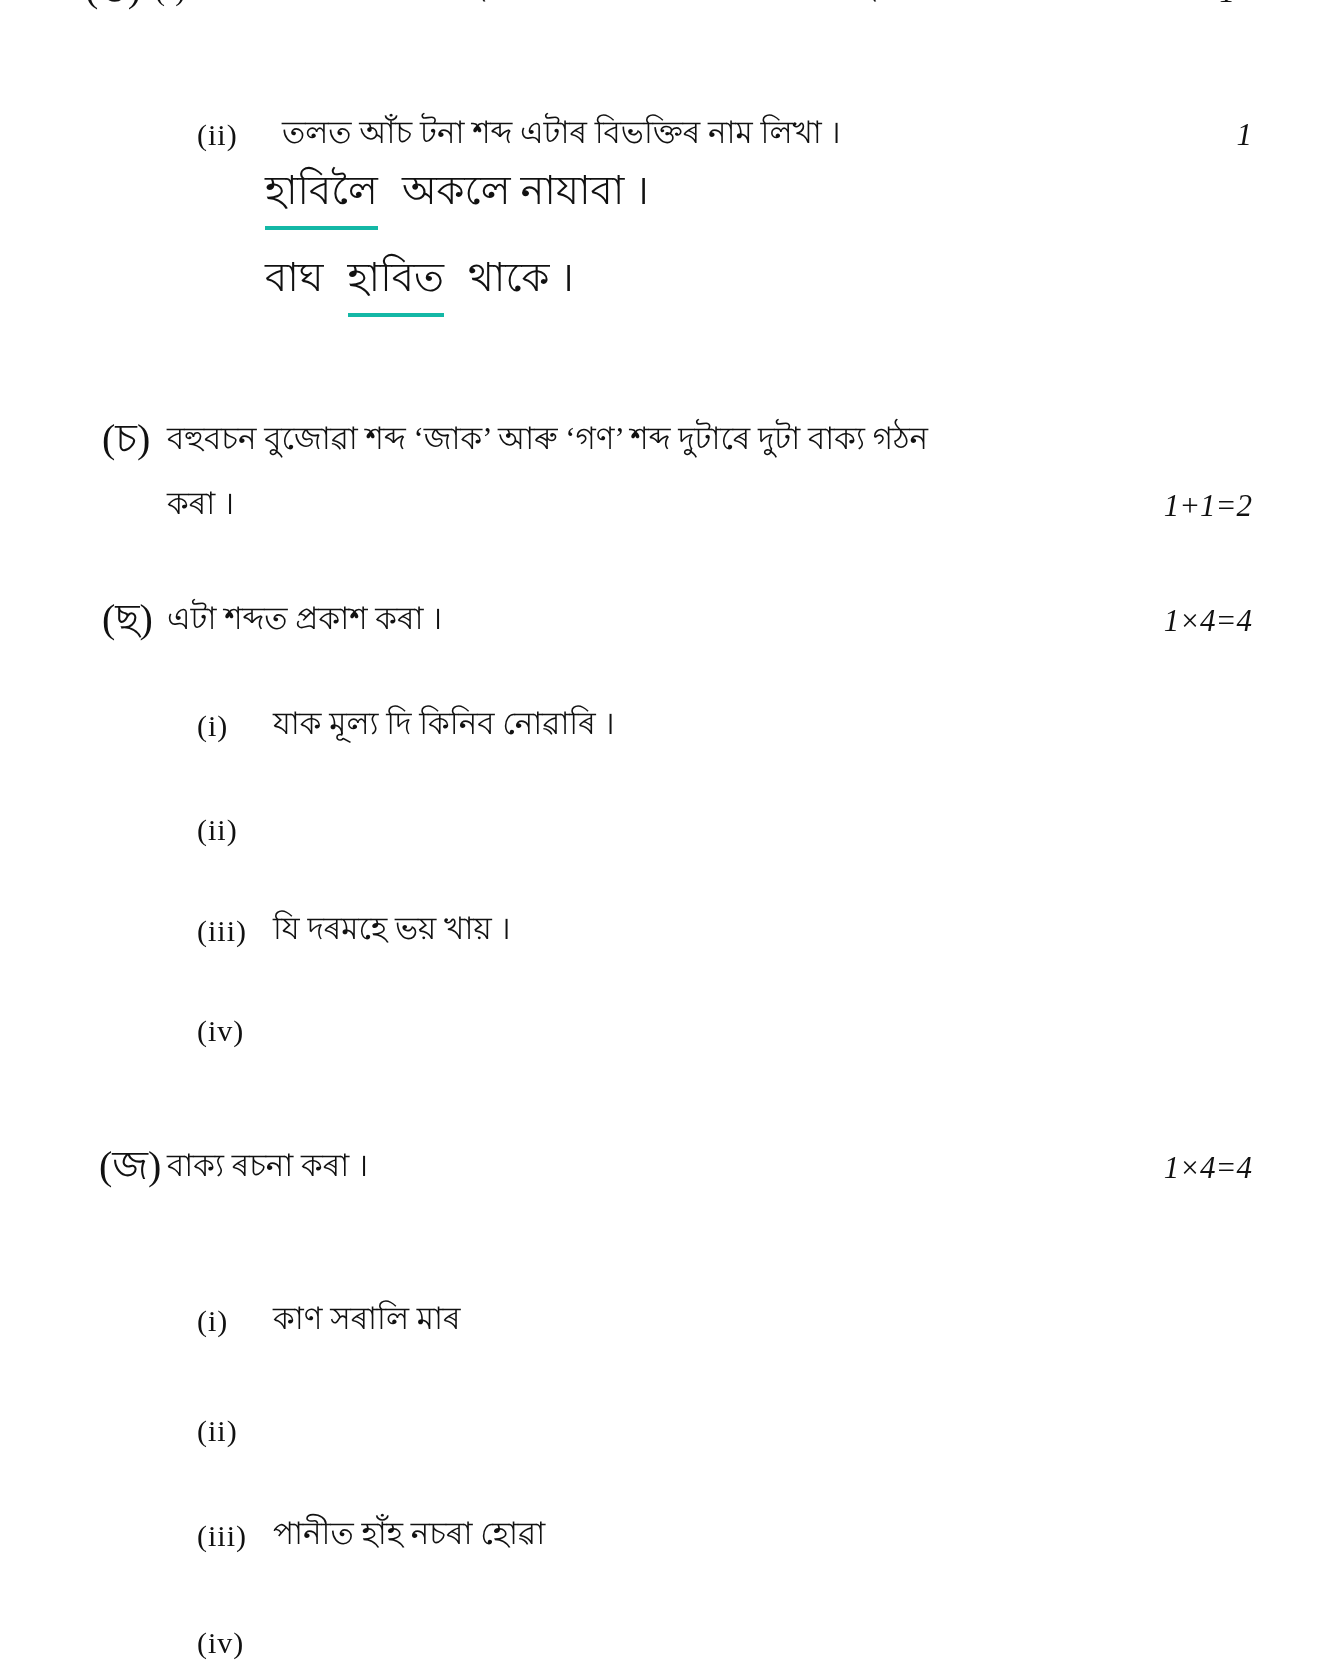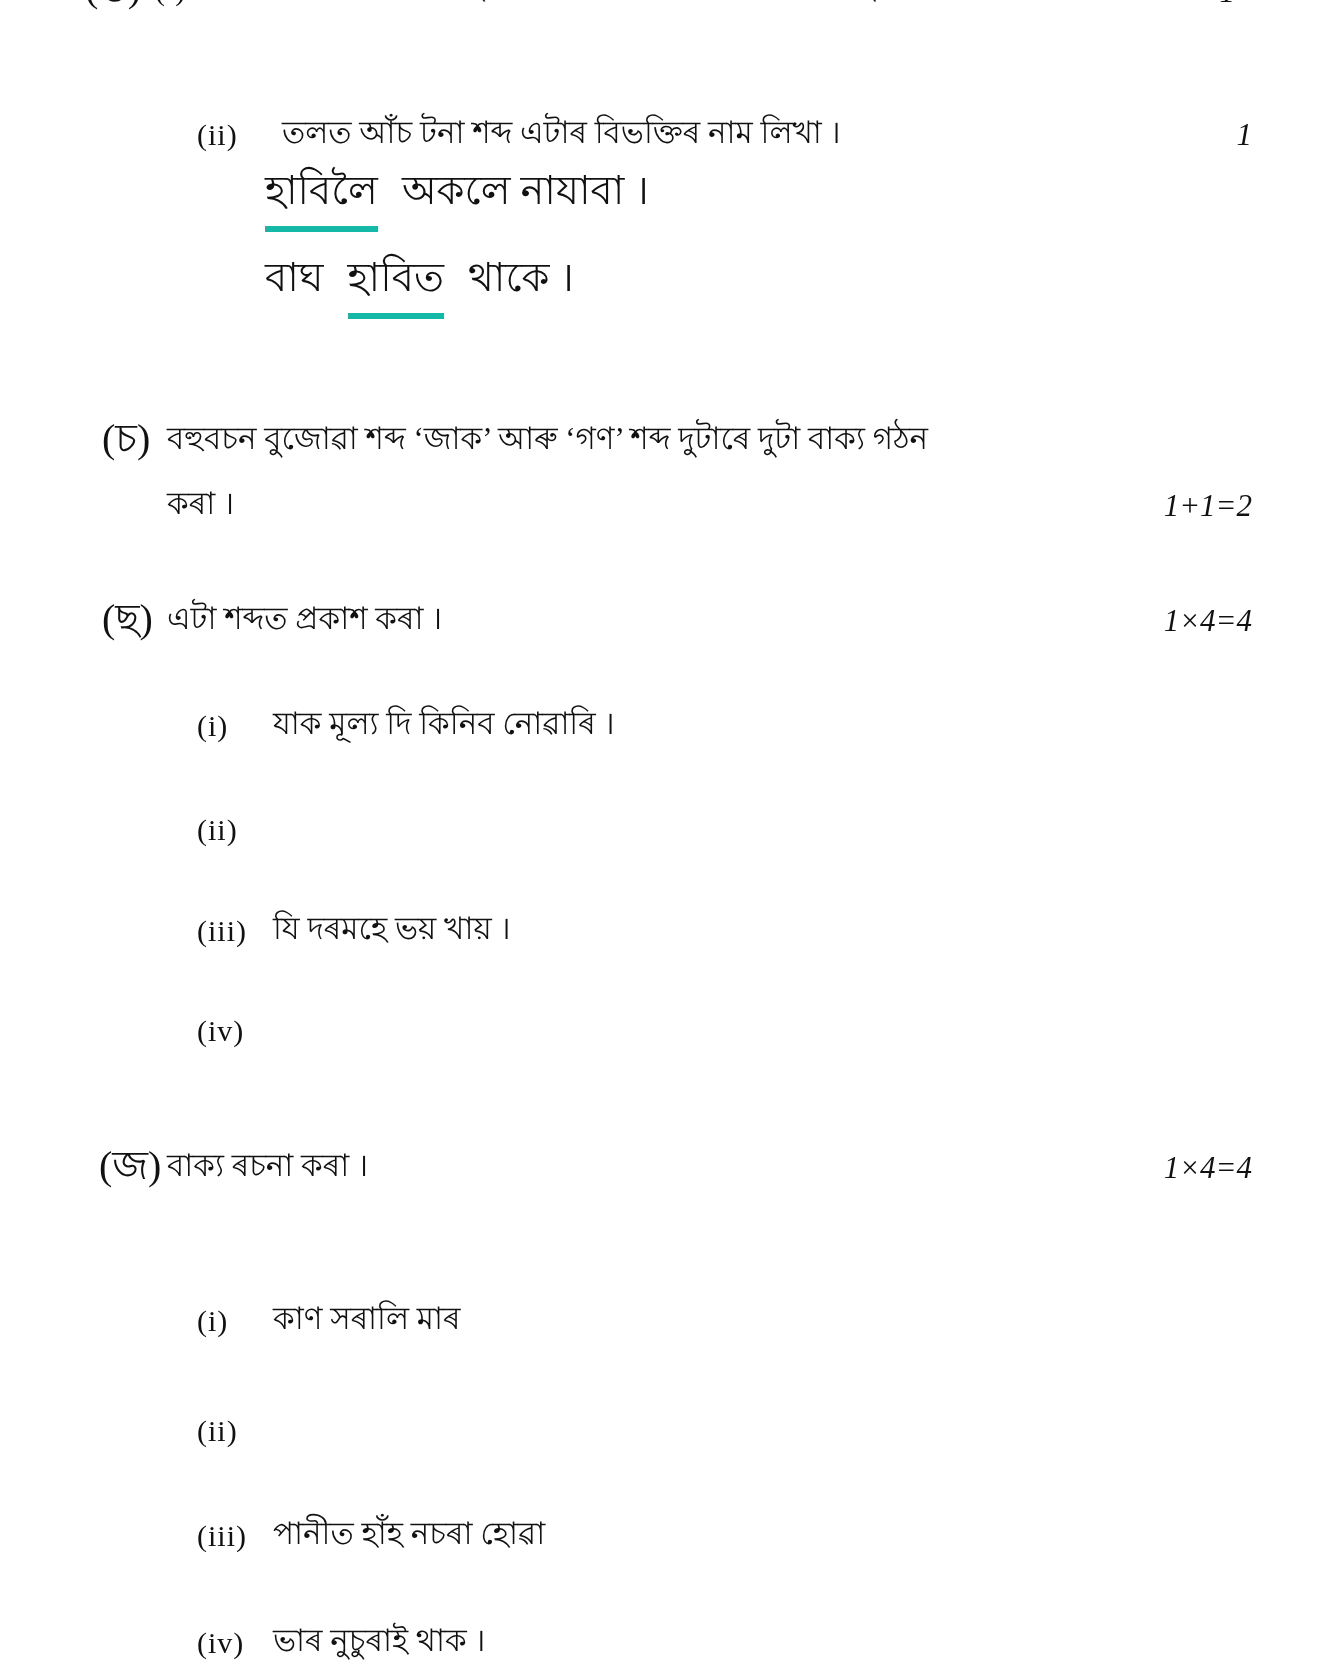--- a/index.html
+++ b/index.html
@@ -41,21 +41,21 @@
   .clip-inner .sec-label { top: 0; }
   .clip-inner .item-num { left: 155px; top 6px; }
   .clip-inner .txt { left: 240px; }
   .clip-inner .marks { top: 10px; }
   .example {
     position: absolute; left: 265px;
     font-size: 40px; line-height: 56px; white-space: nowrap;
   }
   .u-word {
     display: inline-block;
-    border-bottom: 6px solid #14b8a6;
+    border-bottom: 4px solid #14b8a6;
     padding-bottom: 7px;
   }
   .word-gap { margin-right: 0.35em; }
 </style>
 </head>
 <body>
 
 <div class="page">
 
   <div class="clip-top">
@@ -126,16 +126,15 @@
   </div>
   <div class="row" style="top:1368px;">
     <span class="item-num">(ii)</span>
   </div>
   <div class="row" style="top:1473px;">
     <span class="item-num">(iii)</span>
     <span class="txt item-text">পানীত হাঁহ নচৰা হোৱা</span>
   </div>
   <div class="row" style="top:1580px;">
     <span class="item-num">(iv)</span>
-    <span class="txt item-text">ভাৰ নুচুৰাই থাক ।</span>
   </div>
 
 </div>
 
 </body></html>

